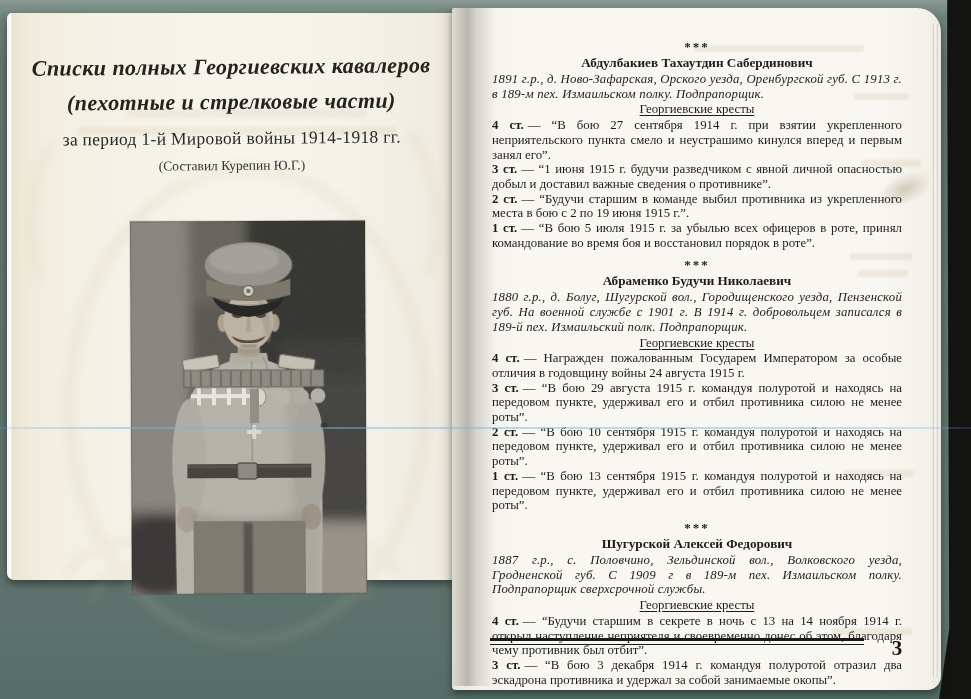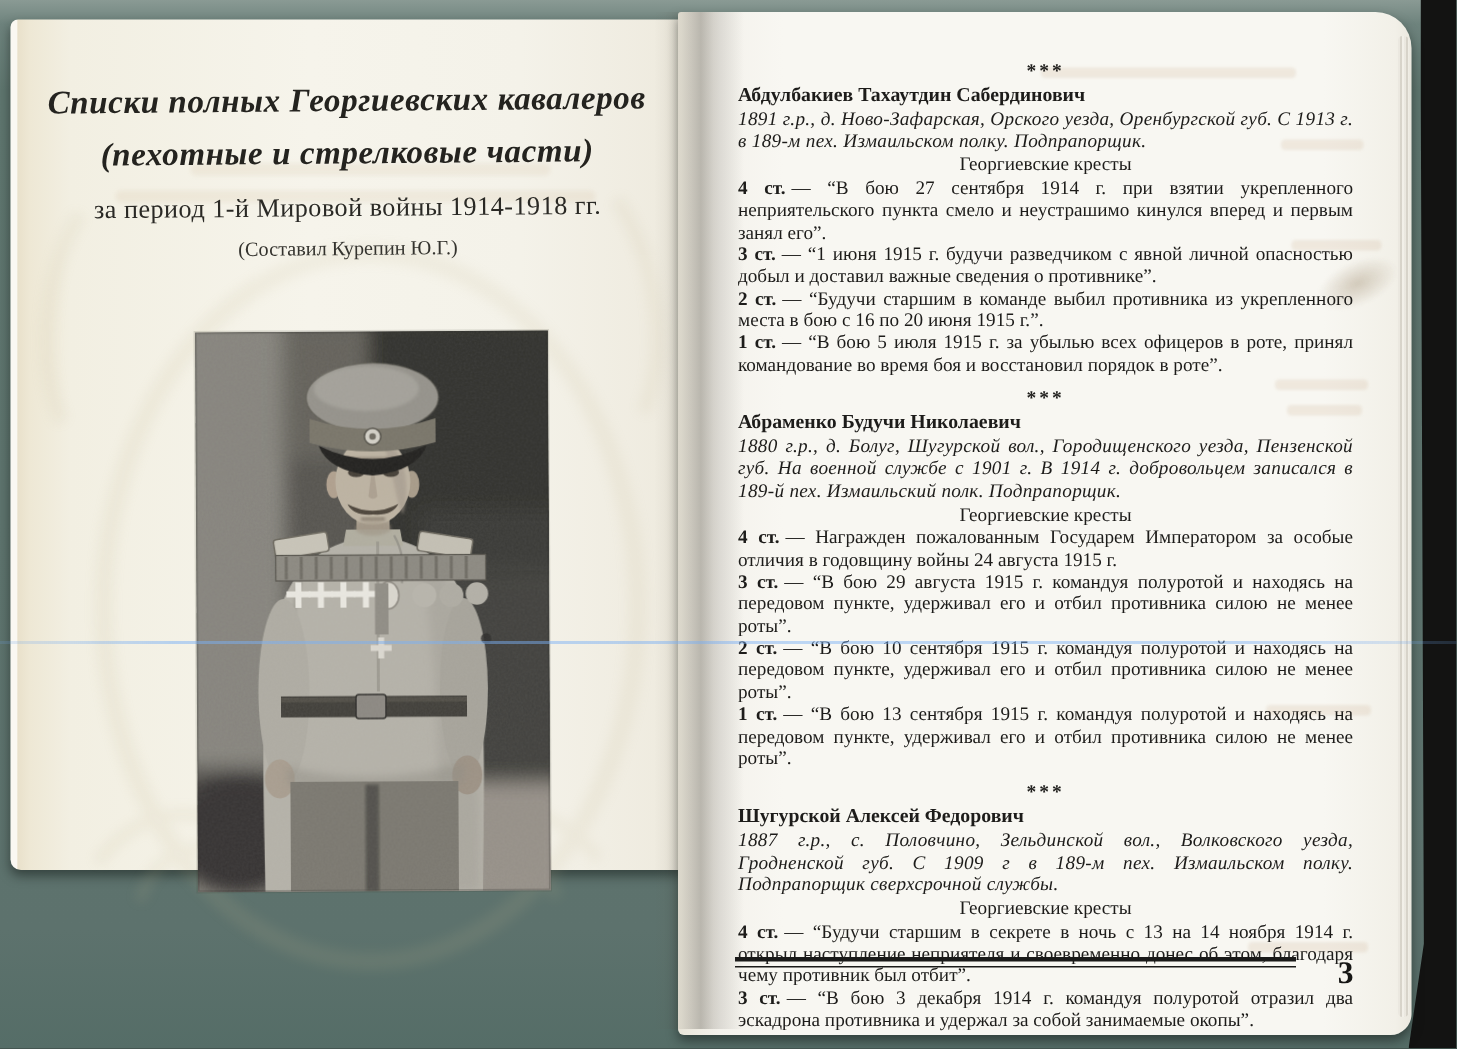--- a/index.html
+++ b/index.html
@@ -25,23 +25,23 @@
   .photo svg{display:block;}
   
   .page-right{position:absolute;left:452px;top:8px;width:489px;height:682px;z-index:2;
     background:linear-gradient(90deg,#e9e5d9 0px,#f4f2ec 28px,#f8f7f2 70px,#f8f7f2 430px,#f2f0e8 478px,#ebe8df 489px);
     border-radius:2px 24px 14px 4px;box-shadow:0 4px 7px rgba(16,22,20,.5);}
   .page-right::after{content:"";position:absolute;top:16px;right:2px;bottom:12px;width:7px;border-radius:3px;
     background:repeating-linear-gradient(90deg,#eae7df 0 1.5px,#d3cfc5 1.5px 2.5px,#f2f0e9 2.5px 4px);opacity:.85;}
   .text-col{position:absolute;left:40px;top:33px;width:410px;font-size:12.8px;line-height:14.7px;color:#1d1c1a;}
   .sep{text-align:center;font-weight:700;font-size:13px;line-height:11px;letter-spacing:2px;margin:9px 0 3px;}
   .sep.first{margin-top:0;}
-  .entry-name{text-align:left;font-weight:700;font-size:13.2px;line-height:16px;margin:0 0 1px;}
+  .entry-name{text-align:center;font-weight:700;font-size:13.2px;line-height:16px;margin:0 0 1px;}
   .bio{font-style:italic;text-align:justify;letter-spacing:.2px;margin:0;}
-  .section-head{text-align:center;text-underline-offset:2px;margin:1px 0;}
+  .section-head{text-align:center;text-decoration:underline;text-underline-offset:2px;margin:1px 0;}
   .award{text-align:justify;margin:0;}
   .award b{font-weight:700;margin-right:4px;}
   .footer-rule{position:absolute;left:38px;top:630px;width:374px;height:3px;
     border-top:3px solid #1a1a19;border-bottom:1px solid #1a1a19;}
   .page-num{position:absolute;left:428px;top:628px;width:34px;text-align:center;
     font-weight:700;font-size:21px;color:#161614;}
   .ghosts{position:absolute;left:0;top:0;width:489px;height:682px;pointer-events:none;}
   .ghost-line{position:absolute;height:7px;border-radius:3px;background:rgba(182,142,96,.14);filter:blur(1.2px);}
   .stain{position:absolute;left:424px;top:166px;width:58px;height:30px;transform:rotate(-24deg);
     background:radial-gradient(ellipse,rgba(152,132,102,.38),rgba(152,132,102,0) 70%);filter:blur(1px);}
@@ -192,21 +192,21 @@
     </div>
 
     <div class="text-col">
 
       <div class="sep first">***</div>
       <div class="entry-name">Абдулбакиев Тахаутдин Сабердинович</div>
       <p class="bio">1891 г.р., д. Ново-Зафарская, Орского уезда, Оренбургской губ. С 1913 г. в 189-м пех. Измаильском полку. Подпрапорщик.</p>
       <div class="section-head">Георгиевские кресты</div>
       <p class="award"><b>4 ст.</b><span>— “В бою 27 сентября 1914 г. при взятии укрепленного неприятельского пункта смело и неустрашимо кинулся вперед и первым занял его”.</span></p>
       <p class="award"><b>3 ст.</b><span>— “1 июня 1915 г. будучи разведчиком с явной личной опасностью добыл и доставил важные сведения о противнике”.</span></p>
-      <p class="award"><b>2 ст.</b><span>— “Будучи старшим в команде выбил противника из укрепленного места в бою с 16 по 20 июня 1915 г.”.</span></p>
+      <p class="award"><b>2 ст.</b><span>— “Будучи старшим в команде выбил противника из укрепленного места в бою с 2 по 19 июня 1915 г.”.</span></p>
       <p class="award"><b>1 ст.</b><span>— “В бою 5 июля 1915 г. за убылью всех офицеров в роте, принял командование во время боя и восстановил порядок в роте”.</span></p>
 
       <div class="sep">***</div>
       <div class="entry-name">Абраменко Будучи Николаевич</div>
       <p class="bio">1880 г.р., д. Болуг, Шугурской вол., Городищенского уезда, Пензенской губ. На военной службе с 1901 г. В 1914 г. добровольцем записался в 189-й пех. Измаильский полк. Подпрапорщик.</p>
       <div class="section-head">Георгиевские кресты</div>
       <p class="award"><b>4 ст.</b><span>— Награжден пожалованным Государем Императором за особые отличия в годовщину войны 24 августа 1915 г.</span></p>
       <p class="award"><b>3 ст.</b><span>— “В бою 29 августа 1915 г. командуя полуротой и находясь на передовом пункте, удерживал его и отбил противника силою не менее роты”.</span></p>
       <p class="award"><b>2 ст.</b><span>— “В бою 10 сентября 1915 г. командуя полуротой и находясь на передовом пункте, удерживал его и отбил противника силою не менее роты”.</span></p>
       <p class="award"><b>1 ст.</b><span>— “В бою 13 сентября 1915 г. командуя полуротой и находясь на передовом пункте, удерживал его и отбил противника силою не менее роты”.</span></p>

